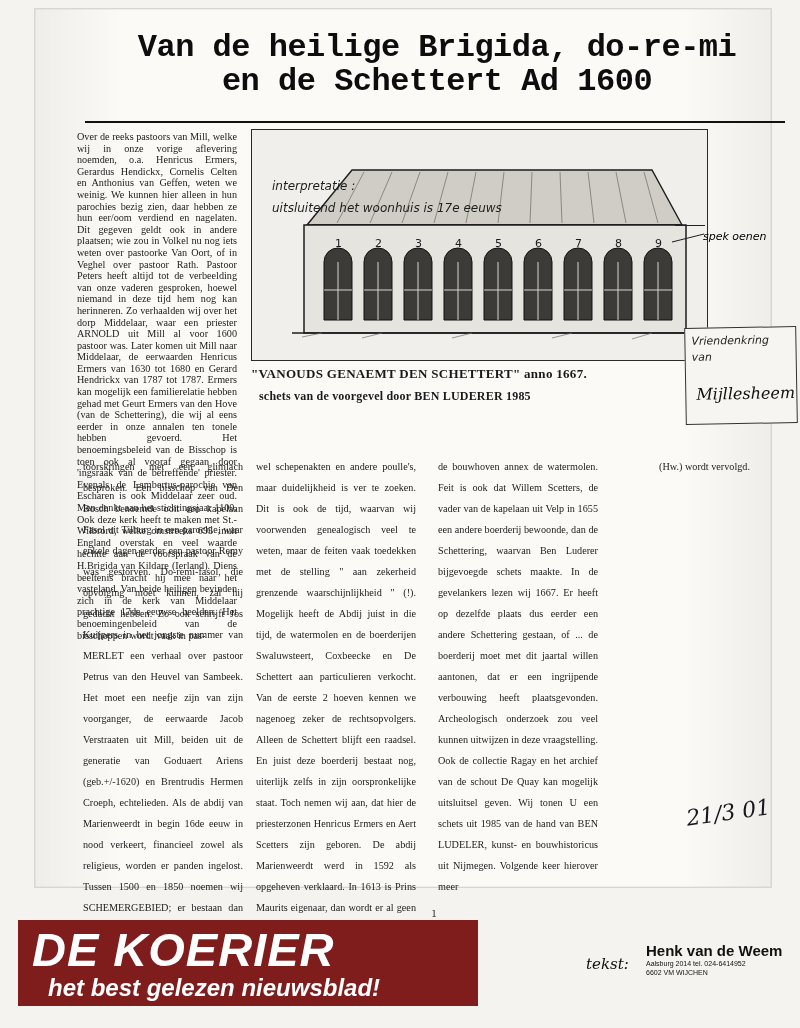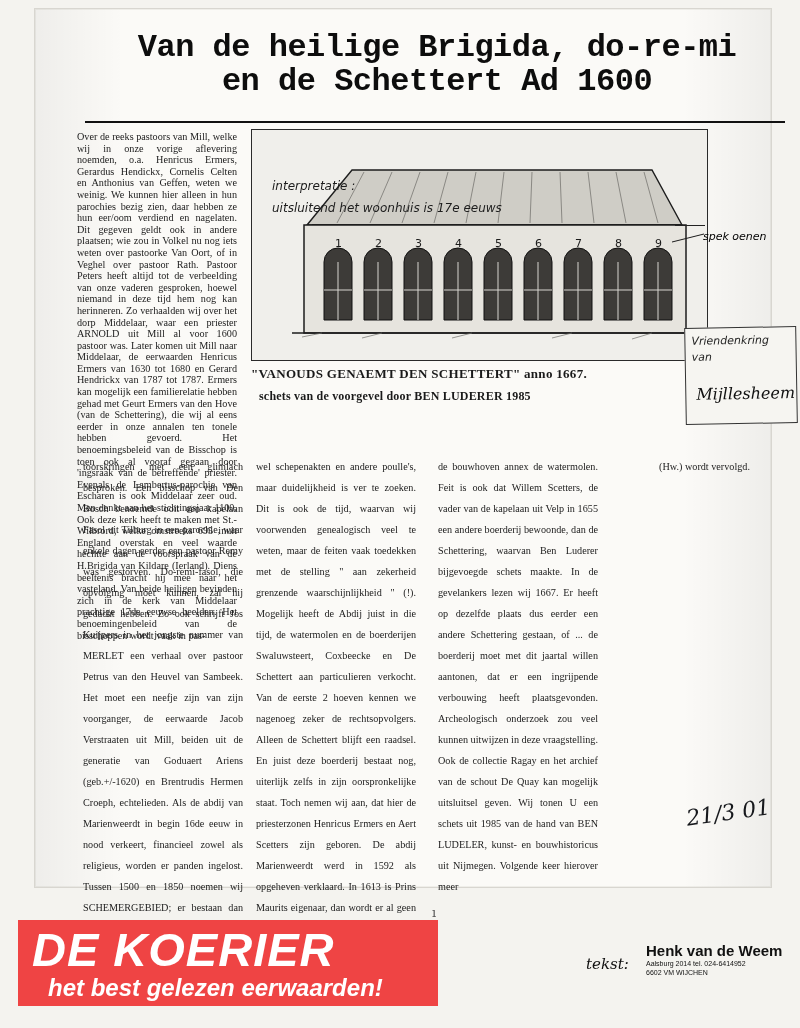--- a/index.html
+++ b/index.html
@@ -61,21 +61,21 @@
   .c3{left:355px;}
   .c4{left:536px;padding-left:40px;}
   .col p{margin:0 0 0 0;}
   .sig{margin-top:9px;}
 
   
   .hwdate{position:absolute;left:686px;top:800px;font-family:"DejaVu Serif",serif;font-size:22px;
           font-style:italic;color:#16181c;transform:rotate(-8deg);}
 
   
-  .banner{position:absolute;left:18px;top:920px;width:420px;height:86px;background:#ef4444;}
+  .banner{position:absolute;left:18px;top:920px;width:460px;height:86px;background:#7f1d1d;}
   .banner .k1{position:absolute;left:14px;top:2px;font-family:"Liberation Sans",sans-serif;font-weight:bold;
               font-size:47px;color:#ffffff;letter-spacing:1px;font-style:italic;}
   .banner .k2{position:absolute;left:30px;top:54px;font-family:"Liberation Sans",sans-serif;font-weight:bold;
               font-style:italic;font-size:24px;color:#ffffff;}
 
   
   .coltekst{position:absolute;left:586px;top:955px;font-family:"DejaVu Serif",serif;font-style:italic;font-size:15px;color:#111;}
   .colbox{position:absolute;left:646px;top:942px;width:150px;font-family:"Liberation Sans",sans-serif;}
   .colname{font-size:15px;font-weight:bold;color:#111;}
   .colline{font-size:7px;color:#111;line-height:9px;}
@@ -209,21 +209,21 @@
     </div>
 
   </div>
 
   <div class="hwdate">21/3 01</div>
 
   <div class="mark1">ı</div>
 
   <div class="banner">
     <div class="k1">DE KOERIER</div>
-    <div class="k2">het best gelezen eerwaarden!</div>
+    <div class="k2">het best gelezen nieuwsblad!</div>
   </div>
 
   <div class="coltekst">tekst:</div>
   <div class="colbox">
     <div class="colname">Henk van de Weem</div>
     <div class="colline">Aalsburg 2014  tel. 024-6414952</div>
     <div class="colline">6602 VM WIJCHEN</div>
   </div>
 
 </div>

